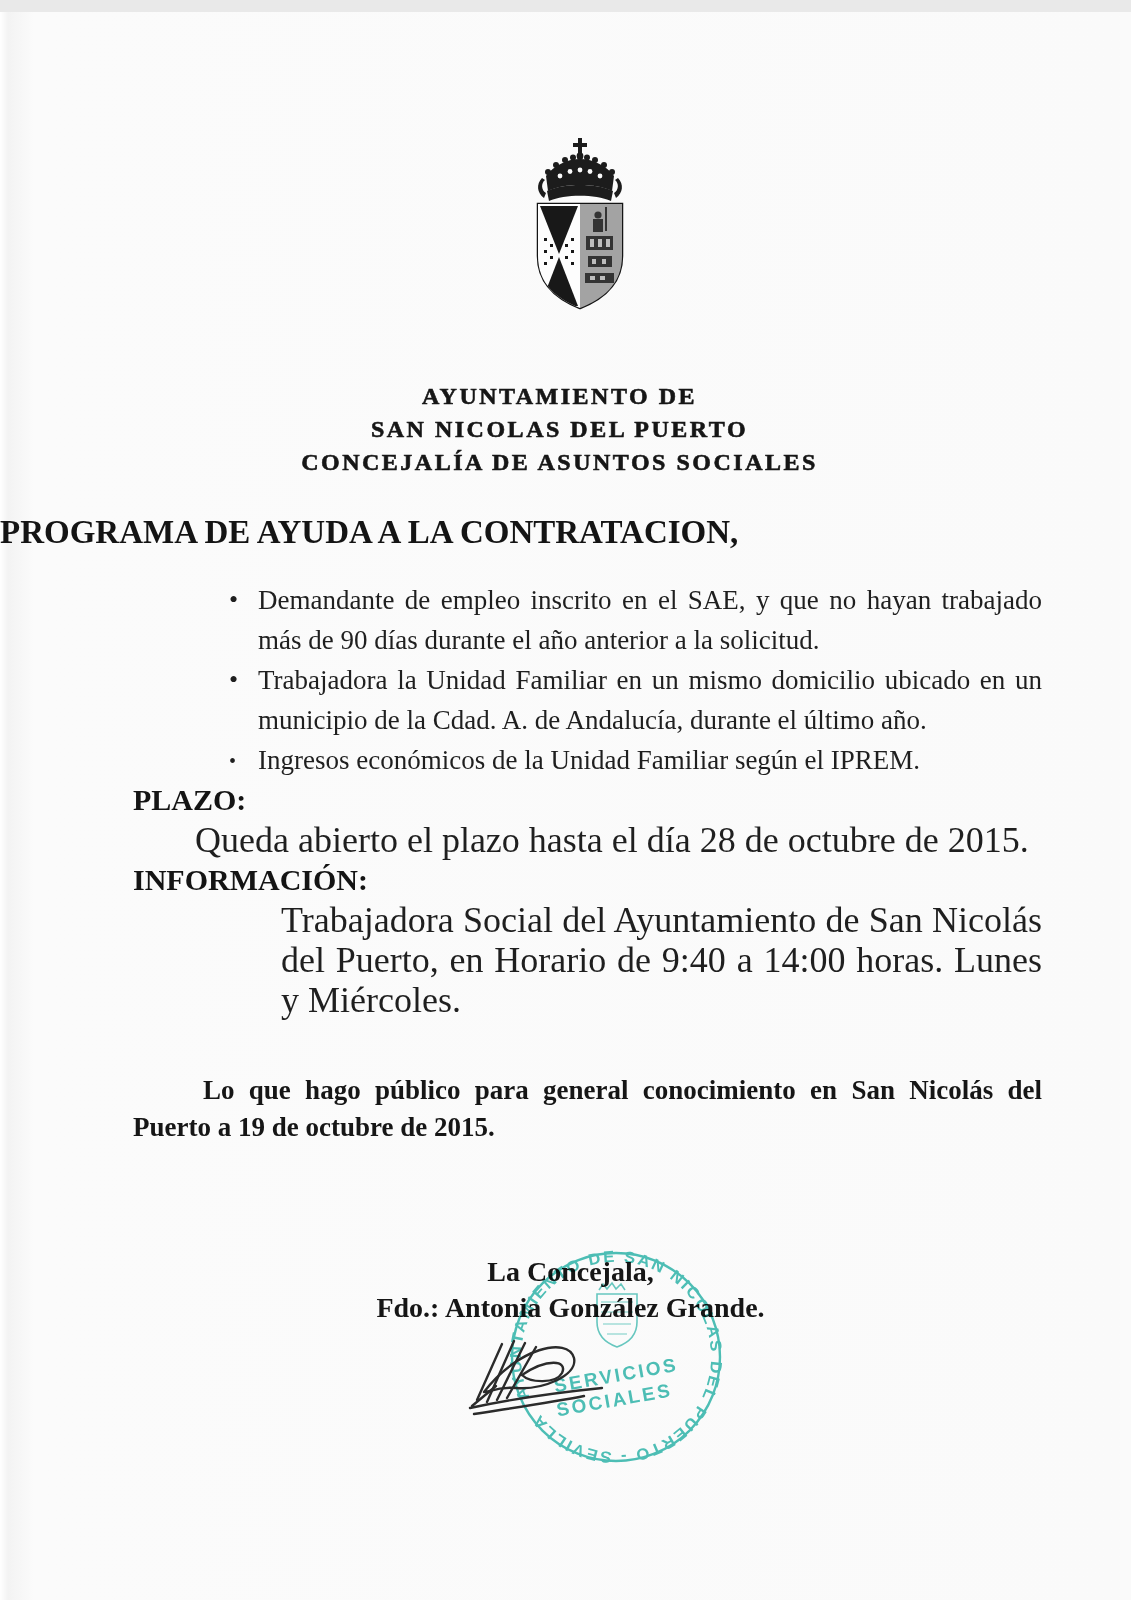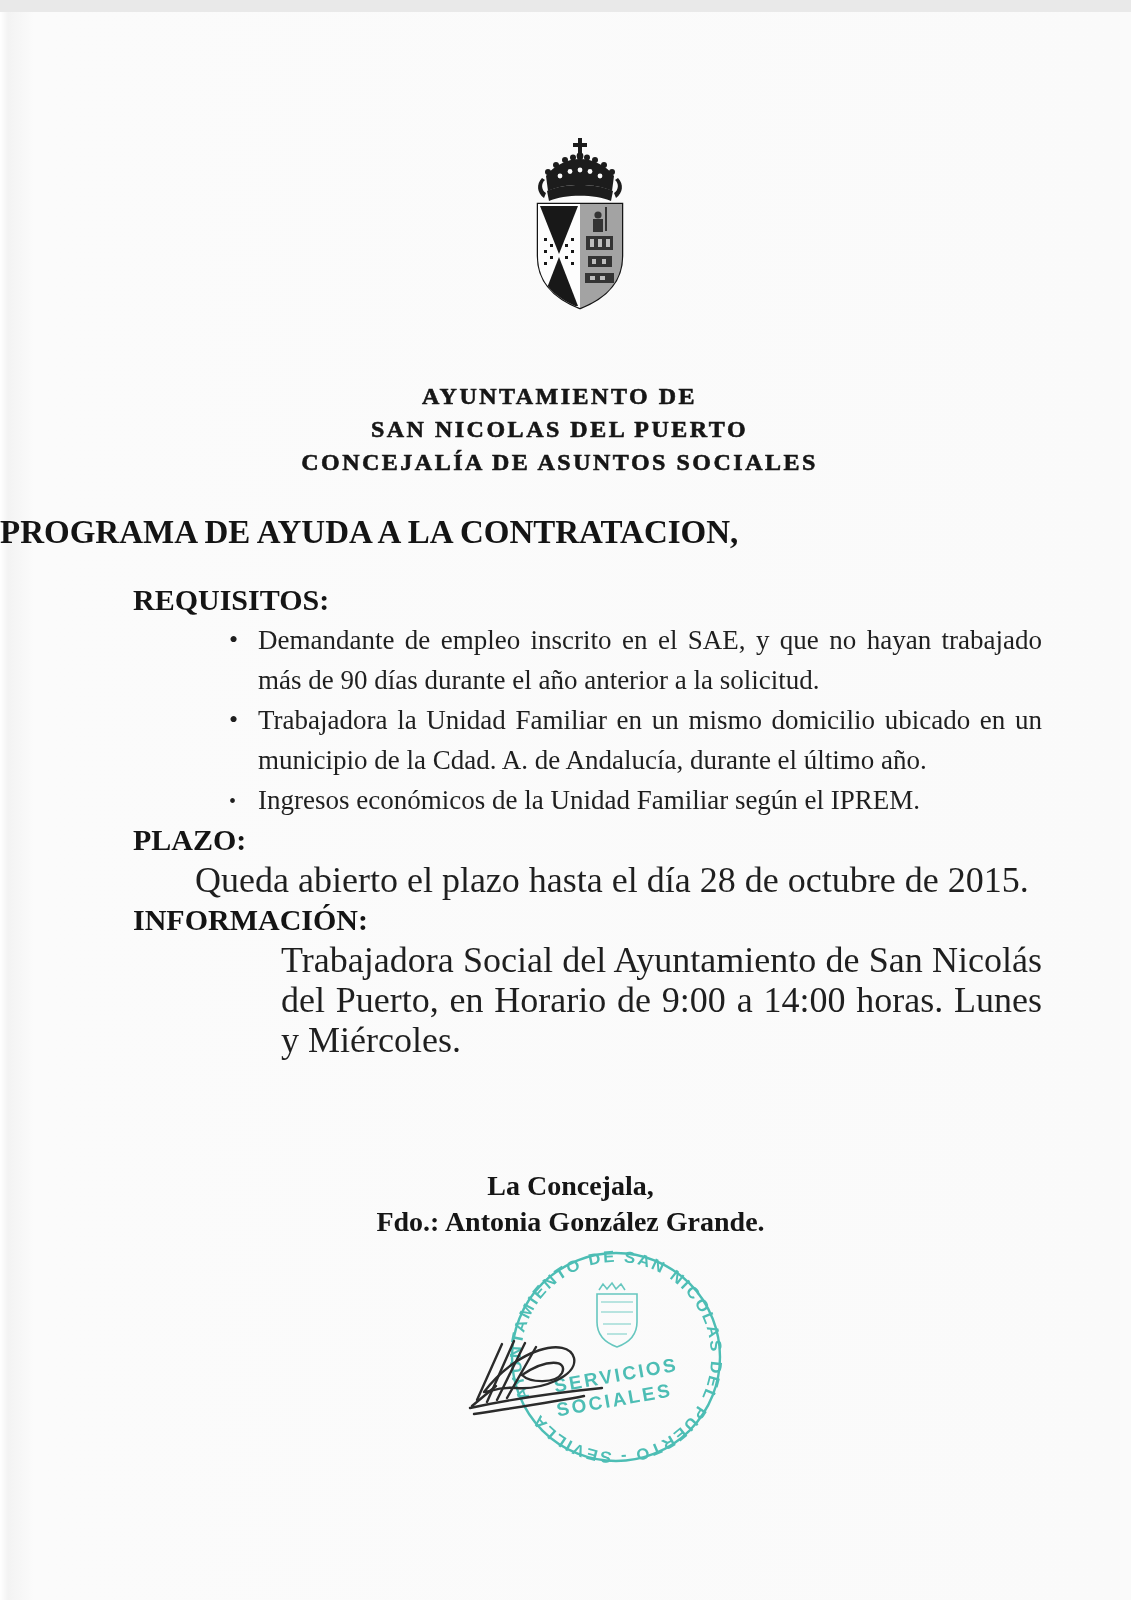--- a/index.html
+++ b/index.html
@@ -130,33 +130,33 @@
     <div class="org-line">AYUNTAMIENTO DE</div>
     <div class="org-line">SAN NICOLAS DEL PUERTO</div>
     <div class="org-line">CONCEJALÍA DE ASUNTOS SOCIALES</div>
   </div>
 
   <div class="title-block">
     <div class="title-line">PROGRAMA DE AYUDA A LA CONTRATACION,</div>
   </div>
 
   <div class="content">
-    <p class="heading">REQUISITOS:</p>
     <ul class="req-list">
       <li>Demandante de empleo inscrito en el SAE, y que no hayan trabajado más de 90 días durante el año anterior a la solicitud.</li>
       <li>Trabajadora la Unidad Familiar en un mismo domicilio ubicado en un municipio de la Cdad. A. de Andalucía, durante el último año.</li>
       <li class="small-marker">Ingresos económicos de la Unidad Familiar según el IPREM.</li>
     </ul>
 
     <p class="heading">PLAZO:</p>
     <p class="body-text plazo-text">Queda abierto el plazo hasta el día 28 de octubre de 2015.</p>
 
     <p class="heading">INFORMACIÓN:</p>
-    <p class="body-text info-text">Trabajadora Social del Ayuntamiento de San Nicolás del Puerto, en Horario de 9:00 a 14:00 horas. Lunes y Miércoles.</p>
-
+    <p class="body-text info-text">Trabajadora Social del Ayuntamiento de San Nicolás del Puerto, en Horario de 9:40 a 14:00 horas. Lunes y Miércoles.</p>
+
+    <p class="closing">Lo que hago público para general conocimiento en San Nicolás del Puerto a 19 de octubre de 2015.</p>
 
     <div class="sign-block">
       <div class="sign-role">La Concejala,</div>
       <div class="sign-name">Fdo.: Antonia González Grande.</div>
     </div>
   </div>
 
   <svg class="stamp-svg" width="230" height="230" viewBox="0 0 230 230">
     <defs>
       <path id="ringPath" d="M 28.9 155.2 A 95 95 0 1 1 201.1 74.8 A 95 95 0 1 1 28.9 155.2"></path>

